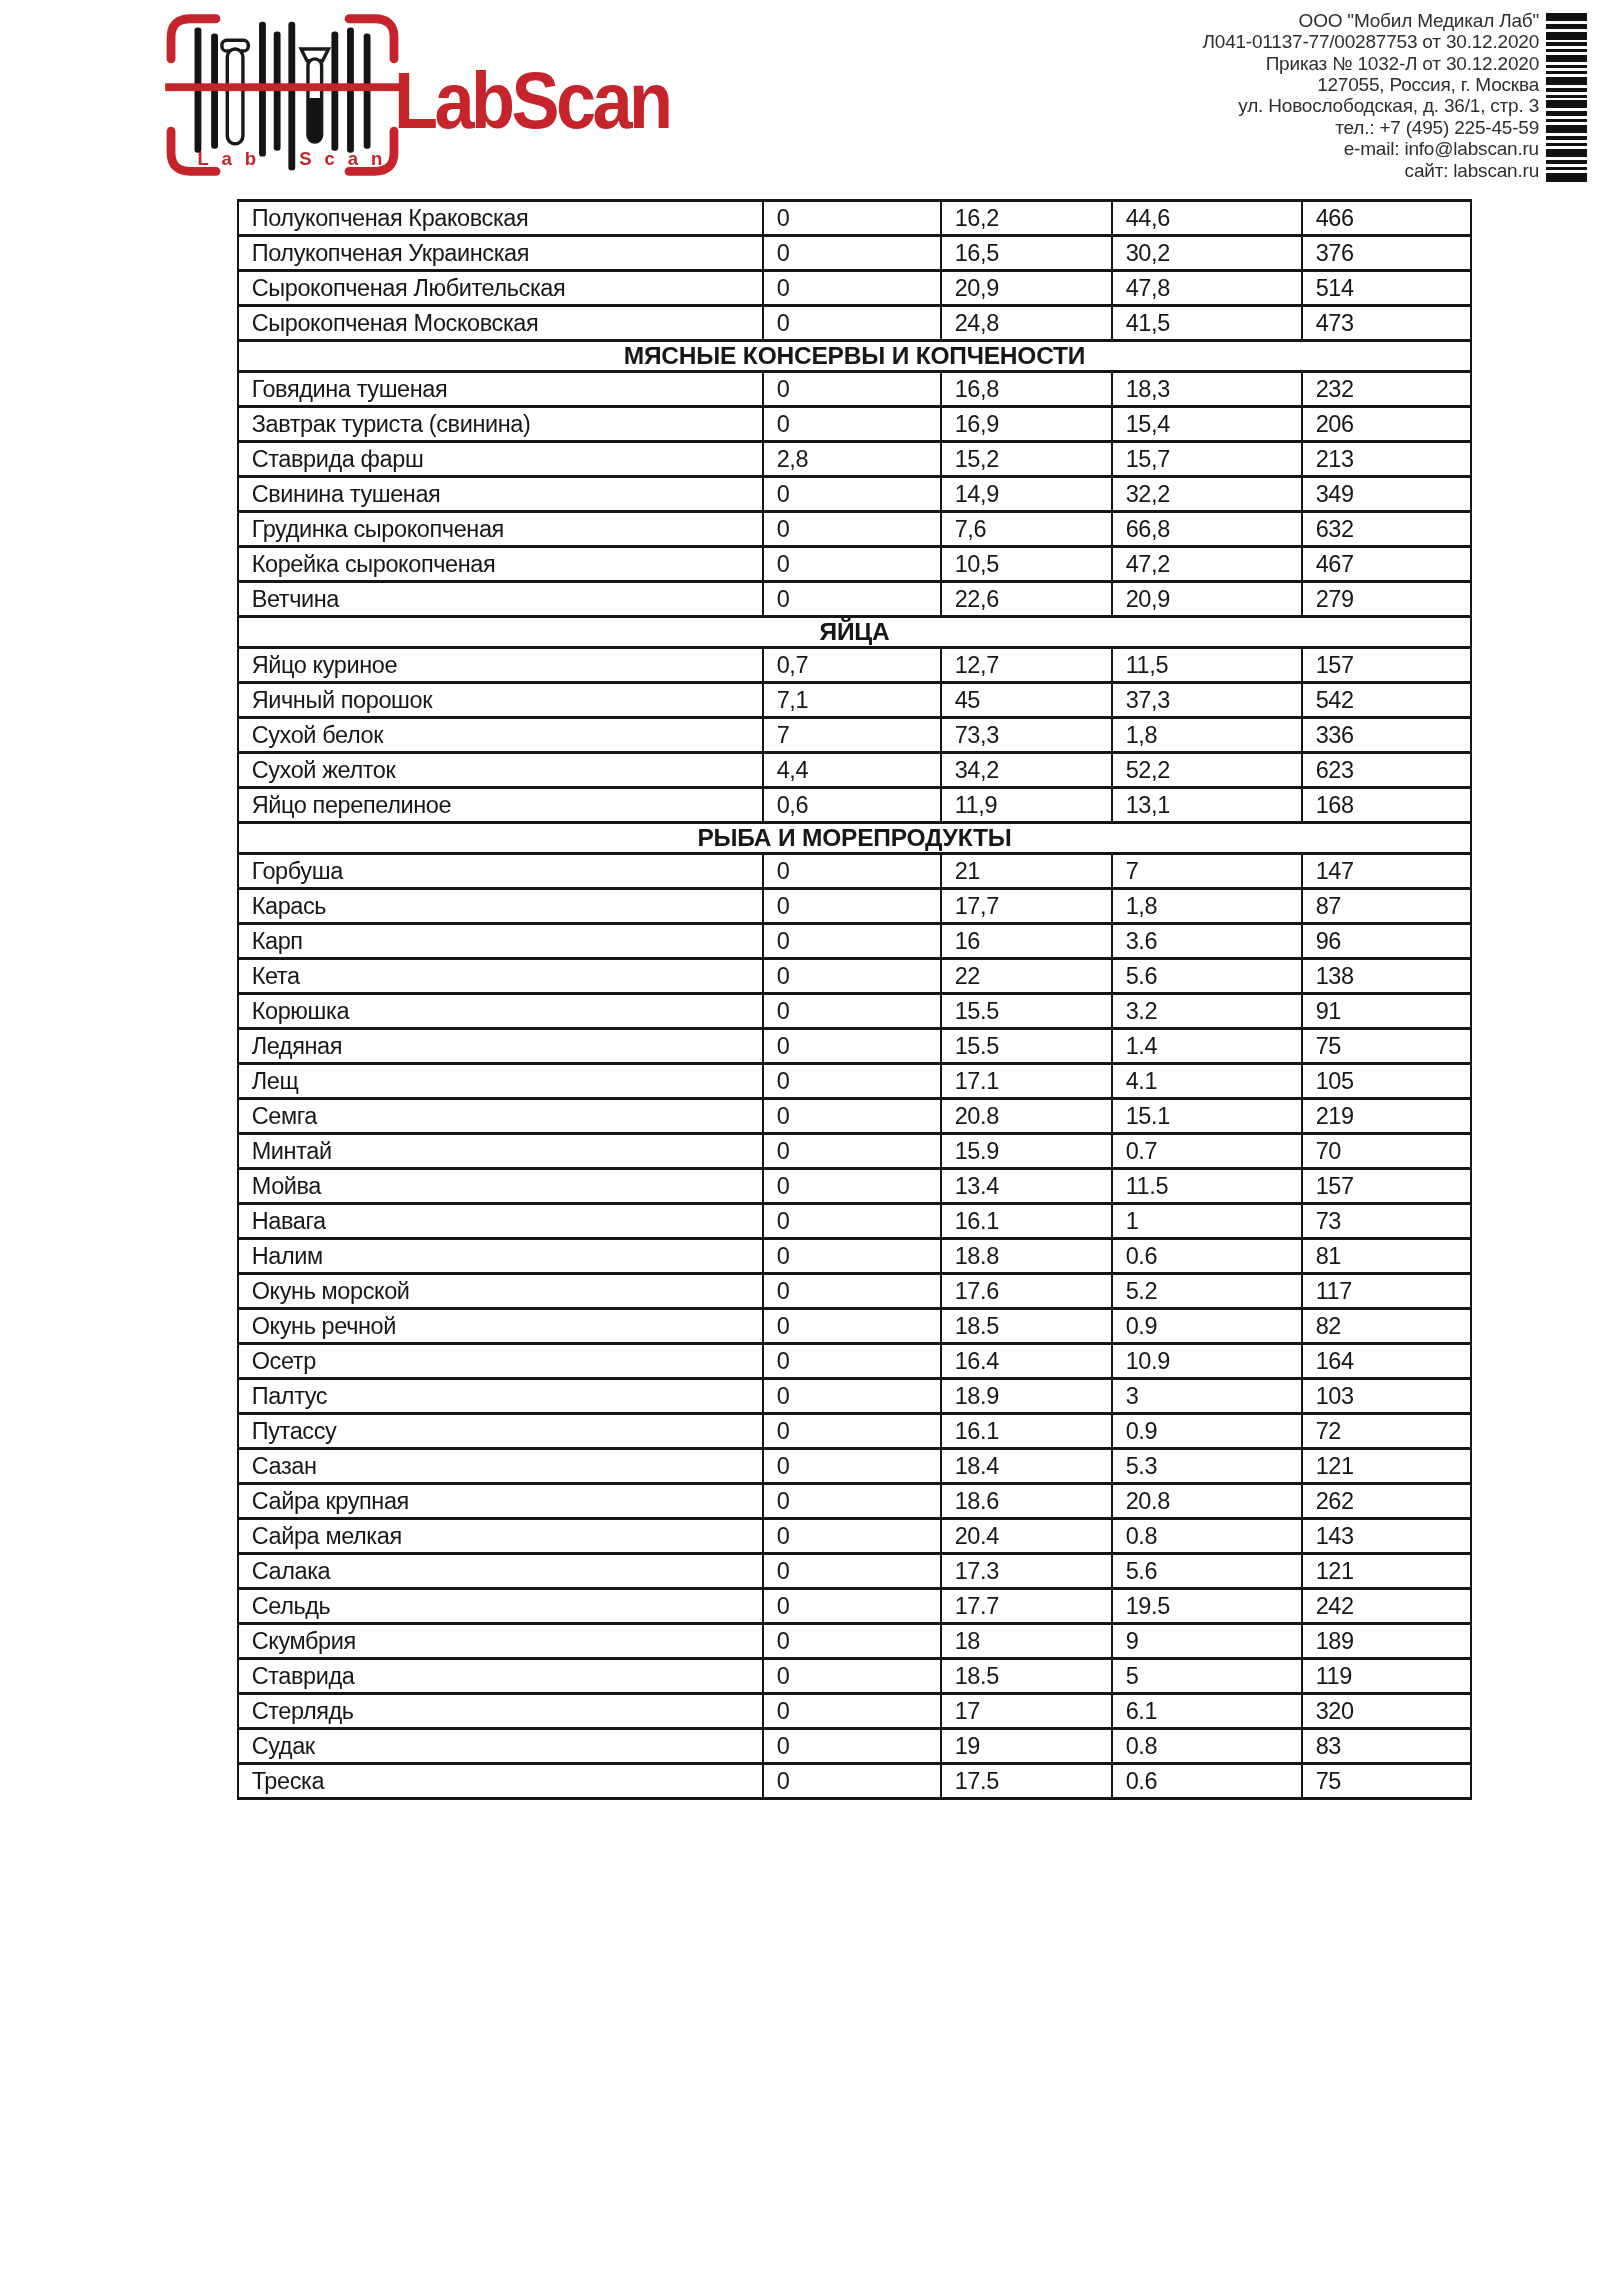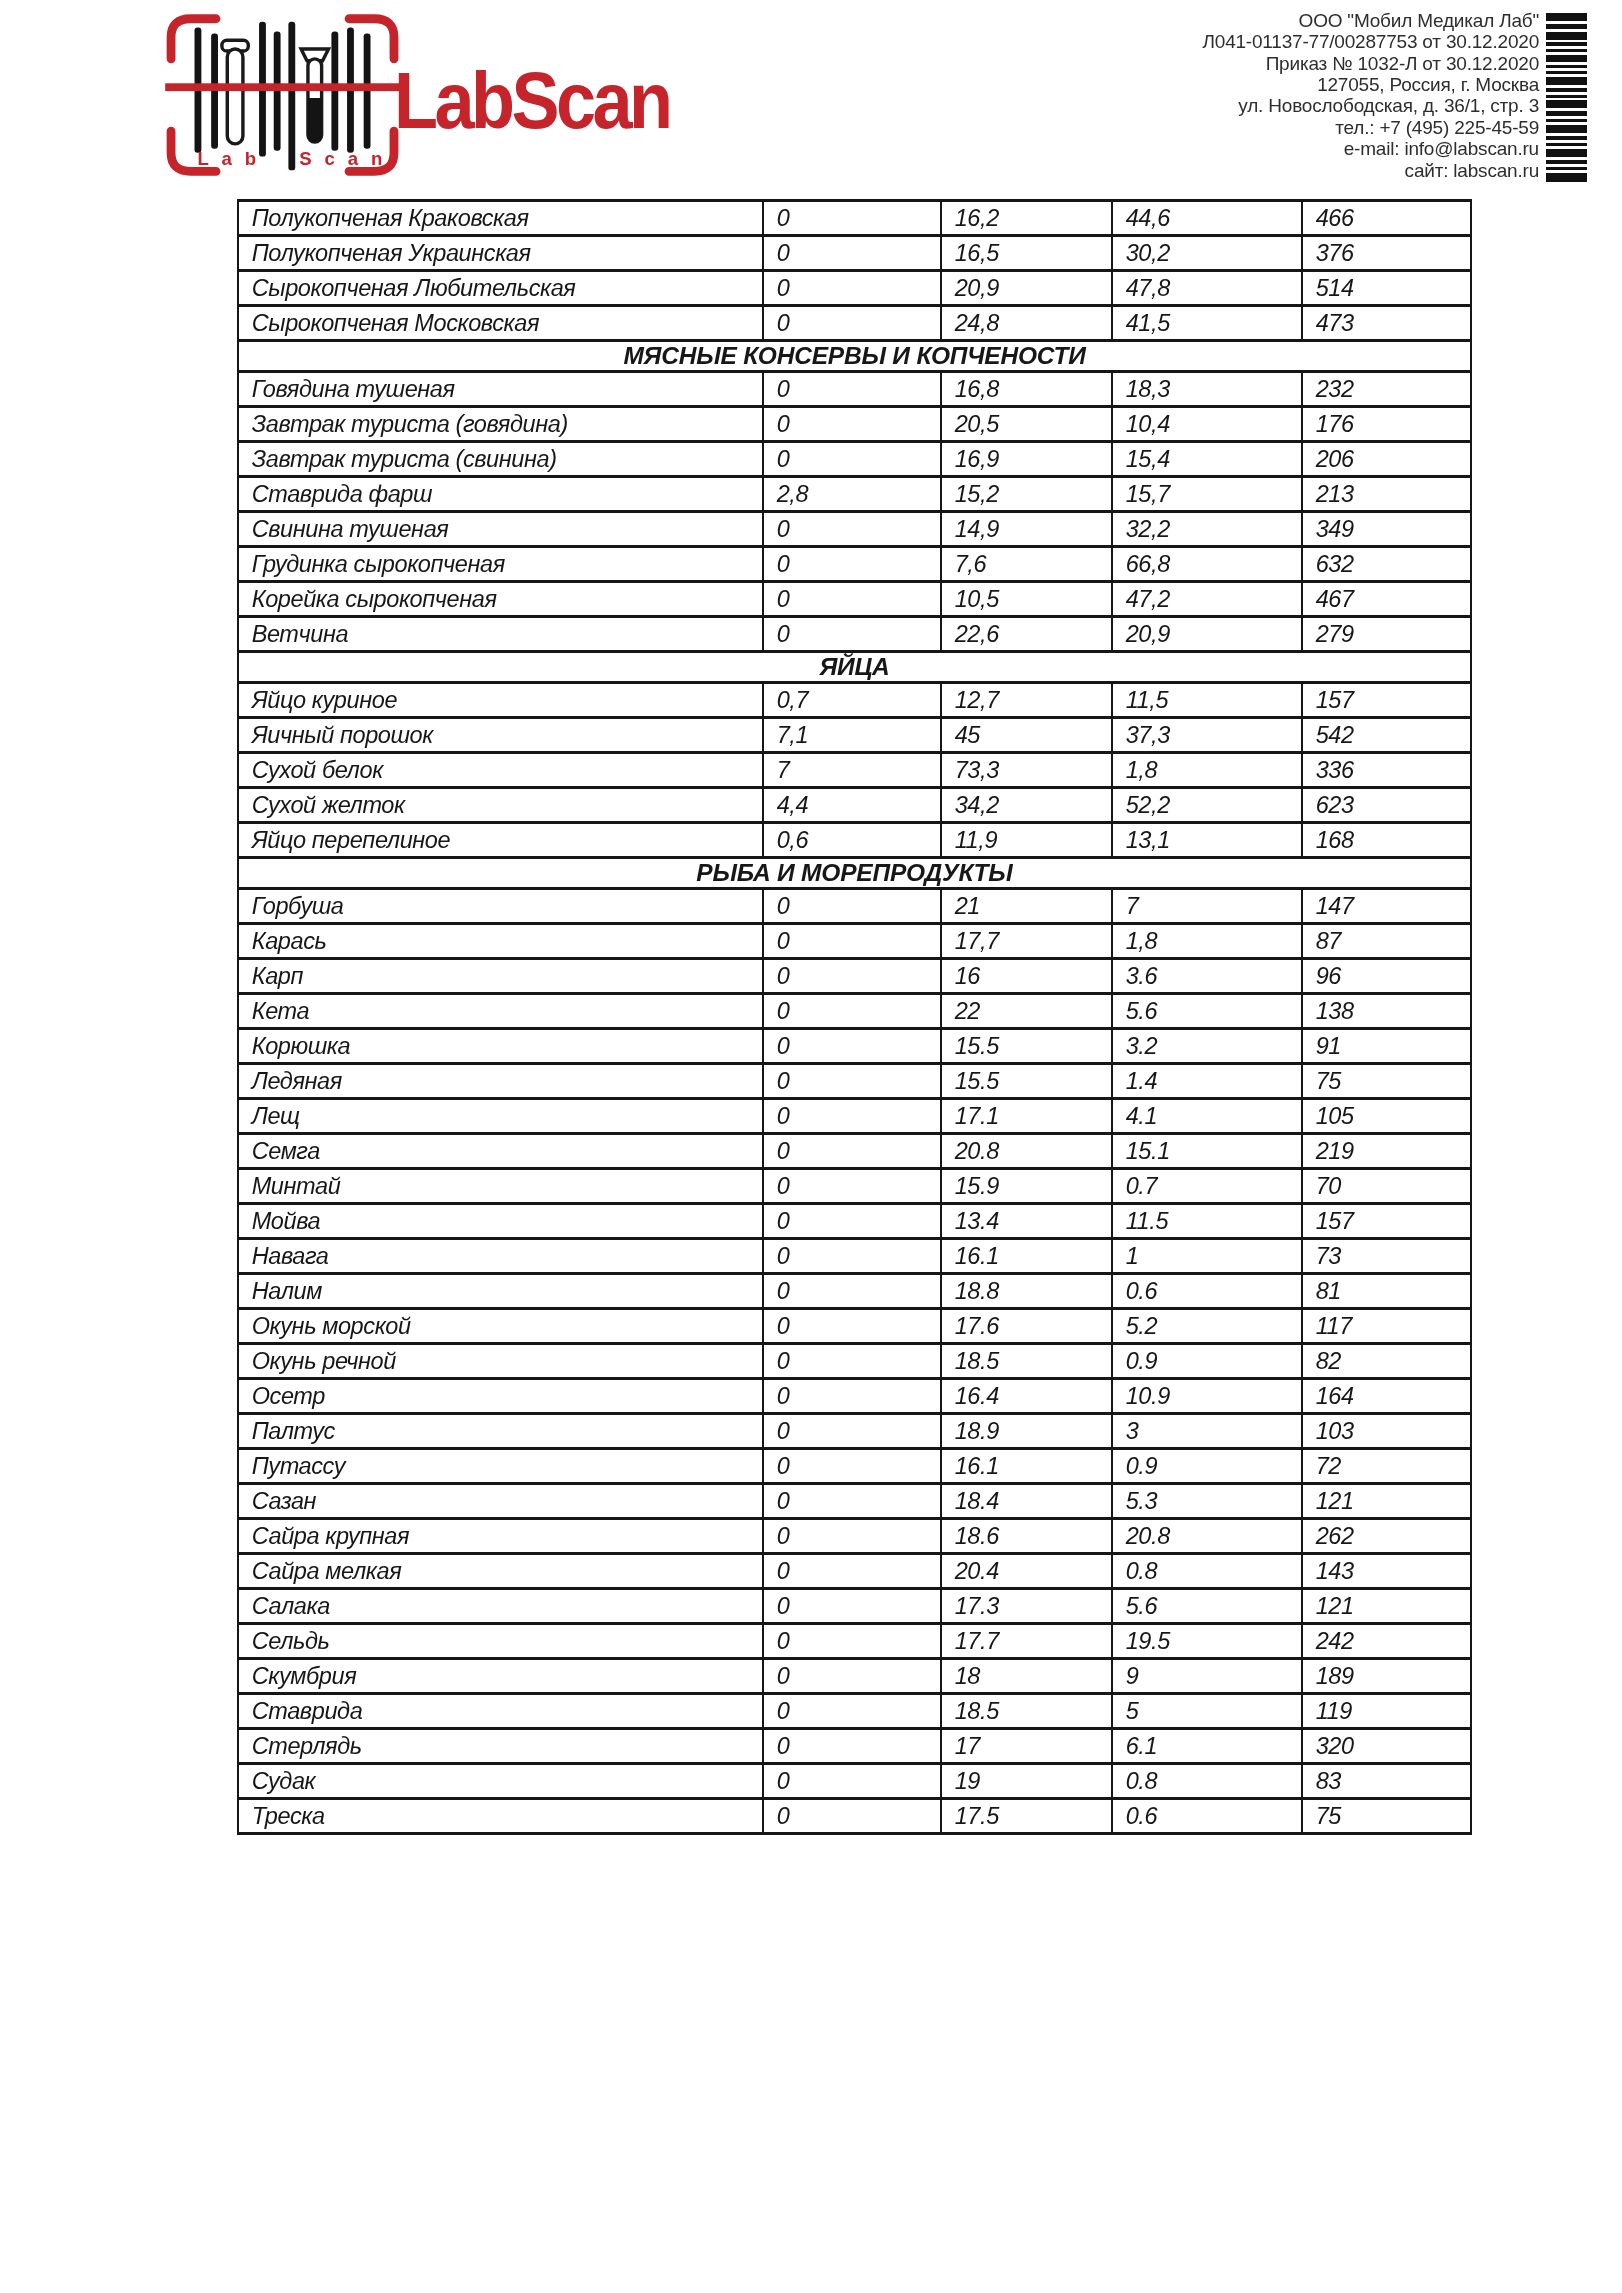--- a/index.html
+++ b/index.html
@@ -31,21 +31,21 @@
     font-size:19px; line-height:21.4px;
     color:#2e2e2e;
     letter-spacing:-0.2px;
   }
   .barcode {
     position:absolute; left:1546px; top:12.7px;
     width:41px; height:169px;
   }
 
   
-  .tablewrap { position:absolute; left:237px; top:199px;font-style:italic; }
+  .tablewrap { position:absolute; left:237px; top:199px; }
   table.nutri {
     border-collapse:collapse;
     table-layout:fixed;
     width:1233px;
     background:#fff;
   }
   table.nutri td {
     border:2.9px solid #161616;
     border-top-width:3.9px; border-bottom-width:3.9px;
     font-size:23.5px;
@@ -189,27 +189,20 @@
             <td colspan="5" class="section-cell">МЯСНЫЕ КОНСЕРВЫ И КОПЧЕНОСТИ</td>
           </tr>
           <tr>
             <td>Говядина тушеная</td>
             <td>0</td>
             <td>16,8</td>
             <td>18,3</td>
             <td>232</td>
           </tr>
           <tr>
-            <td>Завтрак туриста (говядина)</td>
-            <td>0</td>
-            <td>20,5</td>
-            <td>10,4</td>
-            <td>176</td>
-          </tr>
-          <tr>
             <td>Завтрак туриста (свинина)</td>
             <td>0</td>
             <td>16,9</td>
             <td>15,4</td>
             <td>206</td>
           </tr>
           <tr>
             <td>Ставрида фарш</td>
             <td>2,8</td>
             <td>15,2</td>

